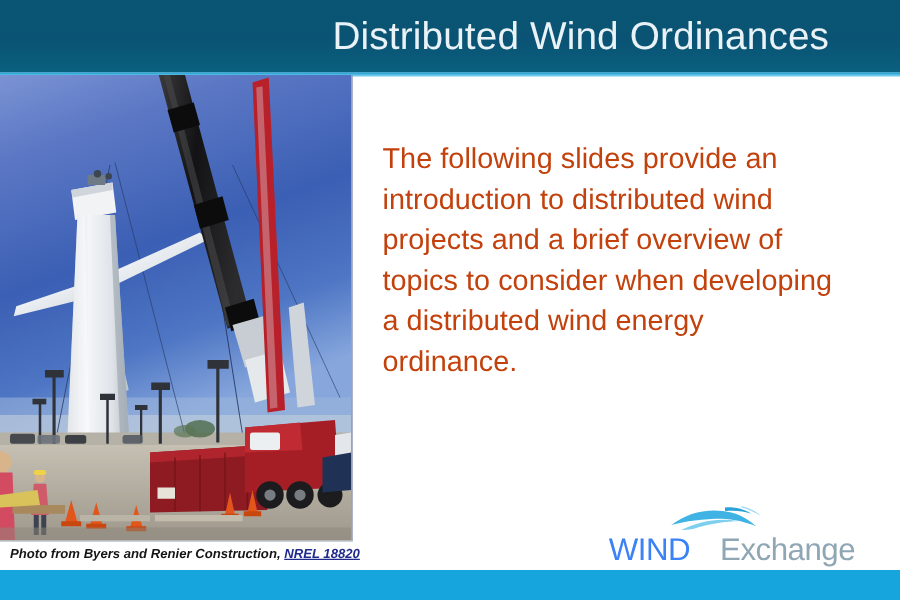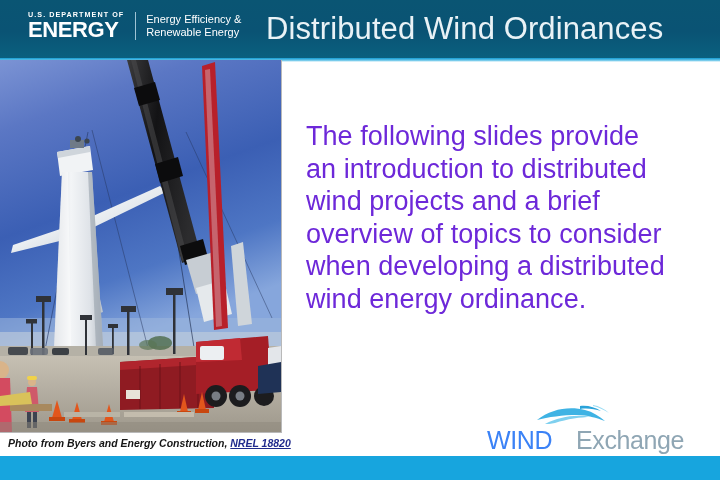--- a/index.html
+++ b/index.html
@@ -119,24 +119,24 @@
   }
   #photo-caption .link {
     color: #1f2a8c;
     text-decoration: underline;
   }
 
   
   #body-text {
     position: absolute;
     left: 306px;
-    top: 120px;
+    top: 110px;
     width: 368px;
-    color: #6d28d9;
-    font-size: 27px;
+    color: #c2410c;
+    font-size: 23px;
     line-height: 32.5px;
     letter-spacing: 0.05px;
   }
 
   
   #wx-logo {
     position: absolute;
     left: 487px;
     top: 404px;
     width: 182px;
@@ -170,31 +170,20 @@
   }
 </style>
 </head>
 <body>
 
 <div id="slide">
 
   <div id="header-bar"></div>
   <div id="header-accent"></div>
 
-  <div id="doe-logo">
-    <div id="doe-left">
-      <div id="doe-dept">U.S. DEPARTMENT OF</div>
-      <div id="doe-energy">ENERGY</div>
-    </div>
-    <div id="doe-divider"></div>
-    <div id="doe-right">
-      <div class="doe-sub-line">Energy Efficiency &amp;</div>
-      <div class="doe-sub-line">Renewable Energy</div>
-    </div>
-  </div>
 
   <div id="header-title">Distributed Wind Ordinances</div>
 
   <div id="photo">
     <svg id="photo-svg" width="281" height="372" viewBox="0 0 281 372">
       <defs>
         <linearGradient id="skyGrad" x1="0" y1="0" x2="0.35" y2="1">
           <stop offset="0%" stop-color="#7b93d4"></stop>
           <stop offset="22%" stop-color="#5b77c4"></stop>
           <stop offset="55%" stop-color="#3b5fb4"></stop>
@@ -339,21 +328,21 @@
       <rect x="10" y="344" width="42" height="7" fill="#a8895e"></rect>
       <rect x="64" y="352" width="56" height="5" fill="#b9b4a6"></rect>
       <rect x="124" y="352" width="70" height="5" fill="#c3bcad"></rect>
       <path d="M0 336 L30 332 L32 344 L0 346 Z" fill="#d9c25a"></path>
 
       <rect x="0" y="362" width="281" height="10" fill="#8e887c" opacity="0.5"></rect>
     </svg>
   </div>
 
   <div id="photo-caption">
-    <span>Photo from Byers and Energy Construction, </span><a class="link" href="#">NREL 18820</a>
+    <span>Photo from Byers and Renier Construction, </span><a class="link" href="#">NREL 18820</a>
   </div>
 
   <div id="body-text">The following slides provide an introduction to distributed wind projects and a brief overview of topics to consider when developing a distributed wind energy ordinance.</div>
 
   <div id="wx-logo">
     <svg id="wx-swoosh" width="86" height="22" viewBox="0 0 86 22">
       <path d="M2 16 C16 5, 34 2, 50 6 C58 8, 64 12, 70 17 C62 14, 52 11, 42 11 C28 11, 13 13, 2 16 Z" fill="#3fb3e4"></path>
       <path d="M10 20 C24 13, 40 10, 56 13 C46 13, 32 15, 20 19 C16 20, 12 20, 10 20 Z" fill="#7fd0ef"></path>
       <path d="M45 2 C52 1, 60 3, 66 7 C60 5, 52 4, 45 5 Z" fill="#2aa3da"></path>
       <path d="M58 1 C64 2, 70 5, 74 9 C69 6, 63 3, 58 2 Z" fill="#9adcf4"></path>

